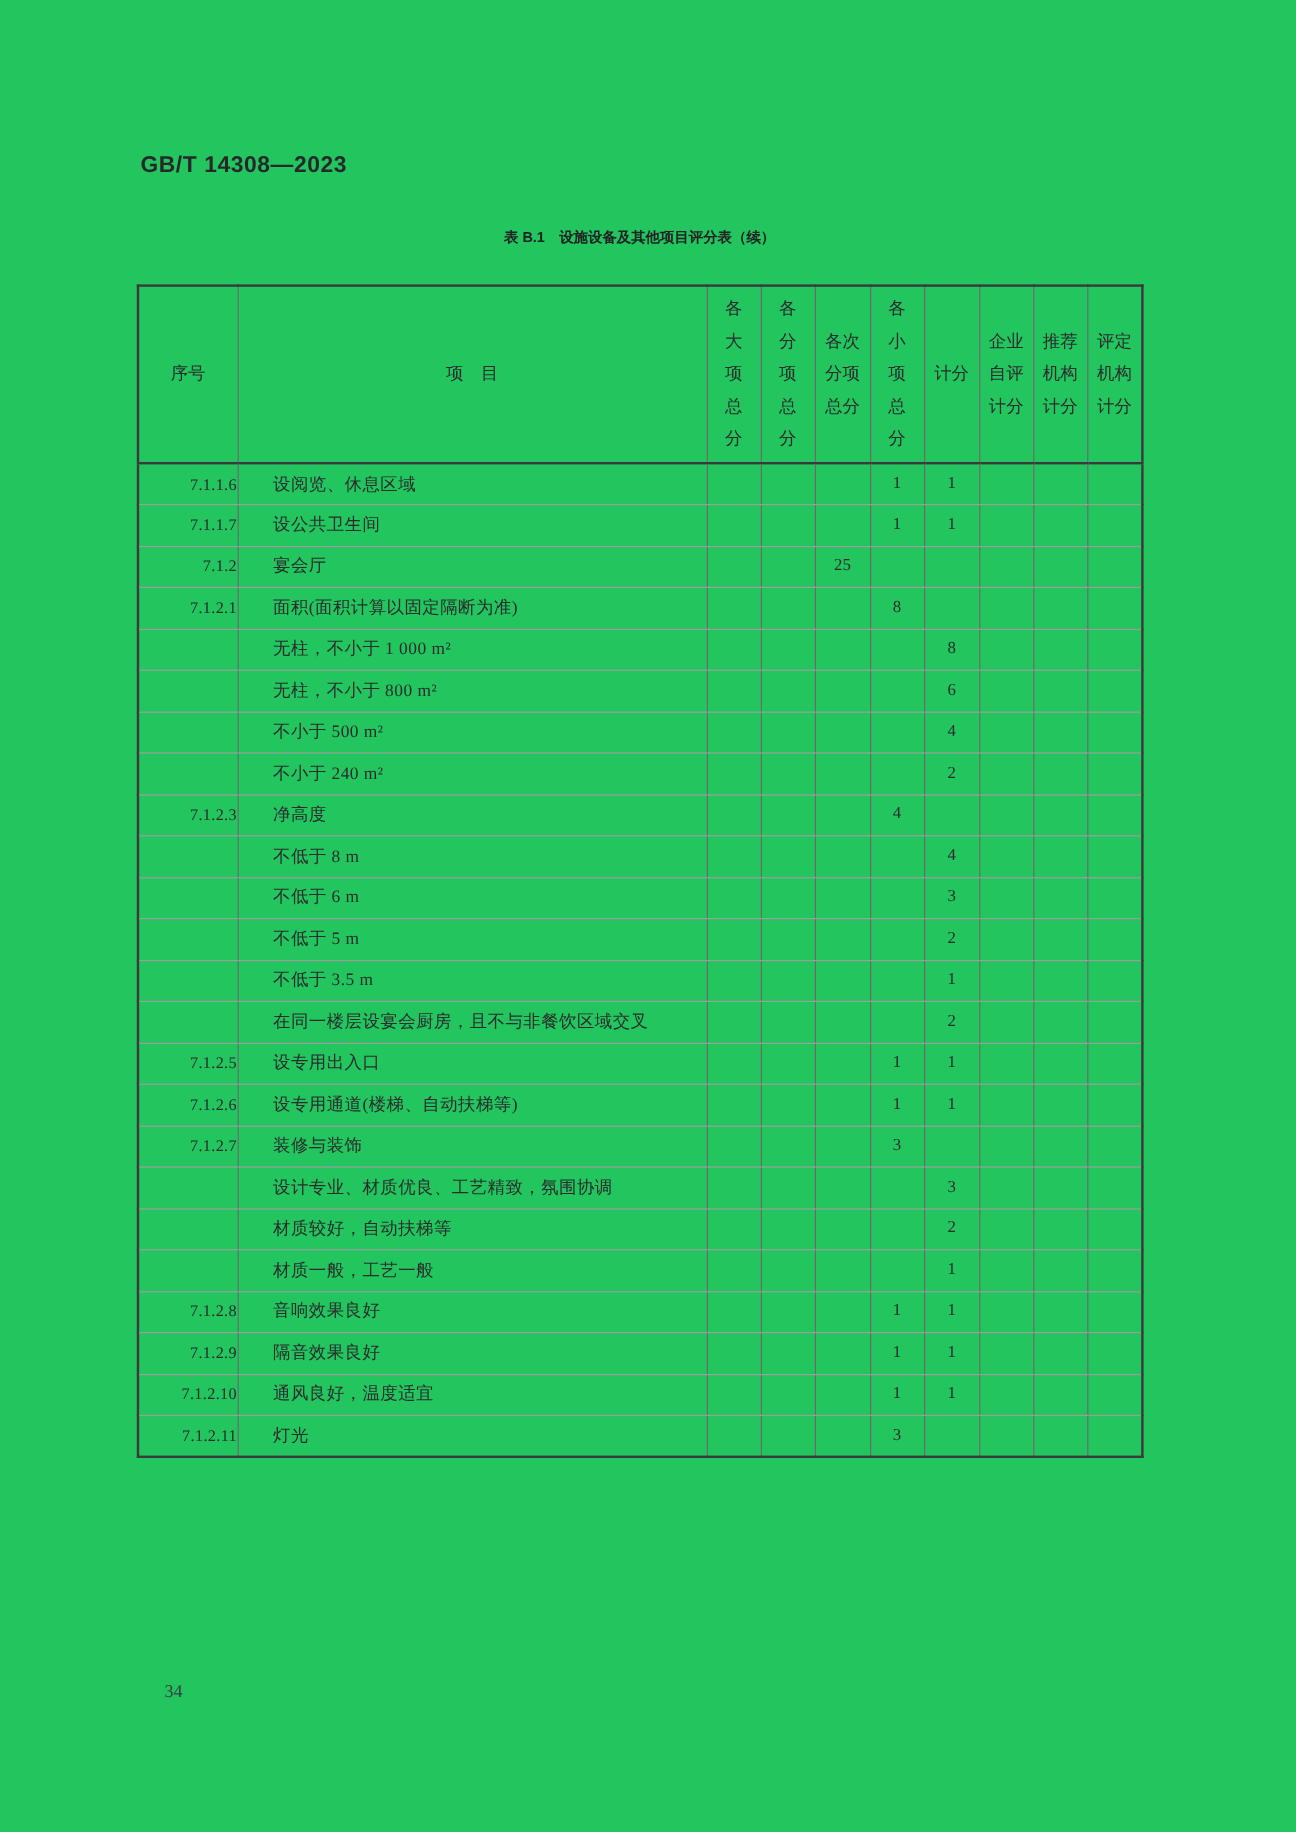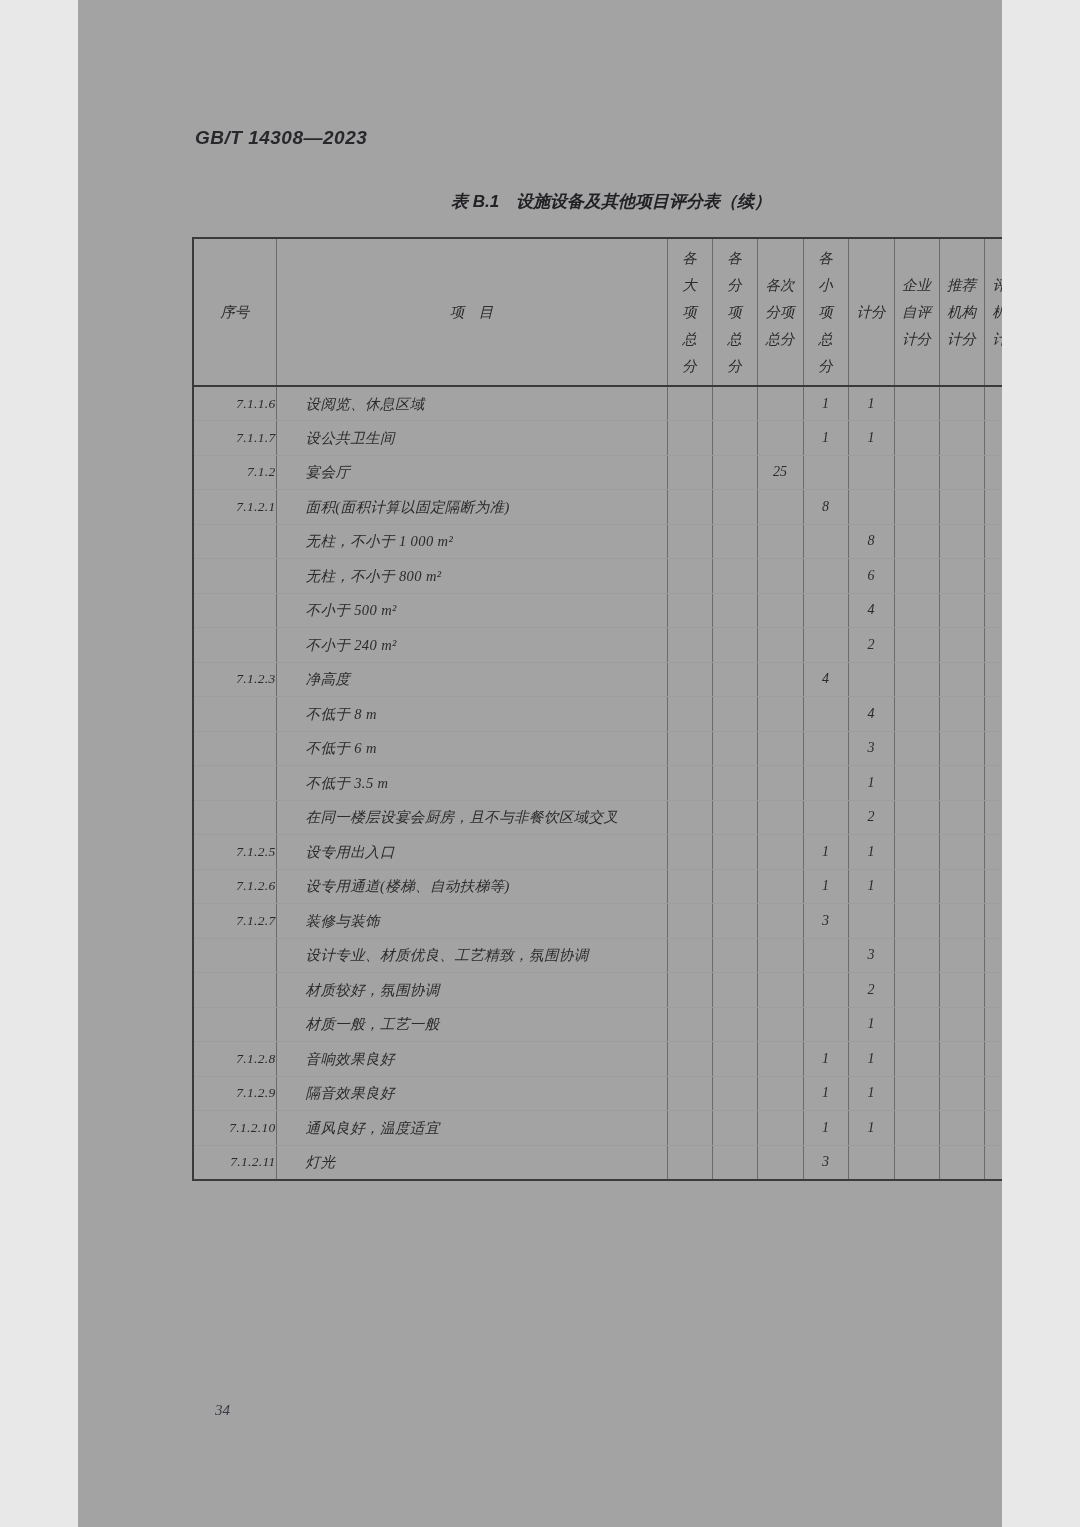--- a/index.html
+++ b/index.html
@@ -1,36 +1,35 @@
 <!DOCTYPE html>
 <html><head>
 <meta charset="utf-8">
 <style>
   html,body { margin:0; padding:0; background:#e8e8e8; }
   .page {
     position:relative;
-    width:924px; height:1527px;
+    width:1080px; height:1527px;
     margin:0 auto;
-    background:#a3a3a3;
+    background:#22c55e;
     font-family:"Liberation Serif","DejaVu Serif",serif;
     color:#2b2b2e;
     overflow:hidden;
-    font-style:italic;
   }
   .doc-code {
     position:absolute; left:117px; top:127px;
     font-family:"Liberation Sans","DejaVu Sans",sans-serif;
     font-weight:bold; font-size:19px; letter-spacing:0.5px;
     color:#28282c;
   }
   .table-title {
     position:absolute; left:114px; top:190px; width:838px;
     text-align:center;
     font-family:"Liberation Sans","DejaVu Sans",sans-serif;
-    font-weight:bold; font-size:17px; color:#222226;
+    font-weight:bold; font-size:12px; color:#222226;
   }
   table.score-table {
     position:absolute; left:114px; top:237px; width:838px;
     border-collapse:collapse; table-layout:fixed;
     border:2px solid #3a3a3c;
   }
   .score-table th, .score-table td {
     border:1px solid;
     border-color:#9d9d9d #6b6b6b; 
     padding:0;
@@ -225,20 +224,32 @@
           <td class="val"></td>
           <td class="val"></td>
           <td class="val"></td>
           <td class="val">3</td>
           <td class="val"></td>
           <td class="val"></td>
           <td class="val"></td>
         </tr>
         <tr>
           <td class="num"></td>
+          <td class="item">不低于 5 m</td>
+          <td class="val"></td>
+          <td class="val"></td>
+          <td class="val"></td>
+          <td class="val"></td>
+          <td class="val">2</td>
+          <td class="val"></td>
+          <td class="val"></td>
+          <td class="val"></td>
+        </tr>
+        <tr>
+          <td class="num"></td>
           <td class="item">不低于 3.5 m</td>
           <td class="val"></td>
           <td class="val"></td>
           <td class="val"></td>
           <td class="val"></td>
           <td class="val">1</td>
           <td class="val"></td>
           <td class="val"></td>
           <td class="val"></td>
         </tr>
@@ -297,21 +308,21 @@
           <td class="val"></td>
           <td class="val"></td>
           <td class="val"></td>
           <td class="val">3</td>
           <td class="val"></td>
           <td class="val"></td>
           <td class="val"></td>
         </tr>
         <tr>
           <td class="num"></td>
-          <td class="item">材质较好，氛围协调</td>
+          <td class="item">材质较好，自动扶梯等</td>
           <td class="val"></td>
           <td class="val"></td>
           <td class="val"></td>
           <td class="val"></td>
           <td class="val">2</td>
           <td class="val"></td>
           <td class="val"></td>
           <td class="val"></td>
         </tr>
         <tr>

